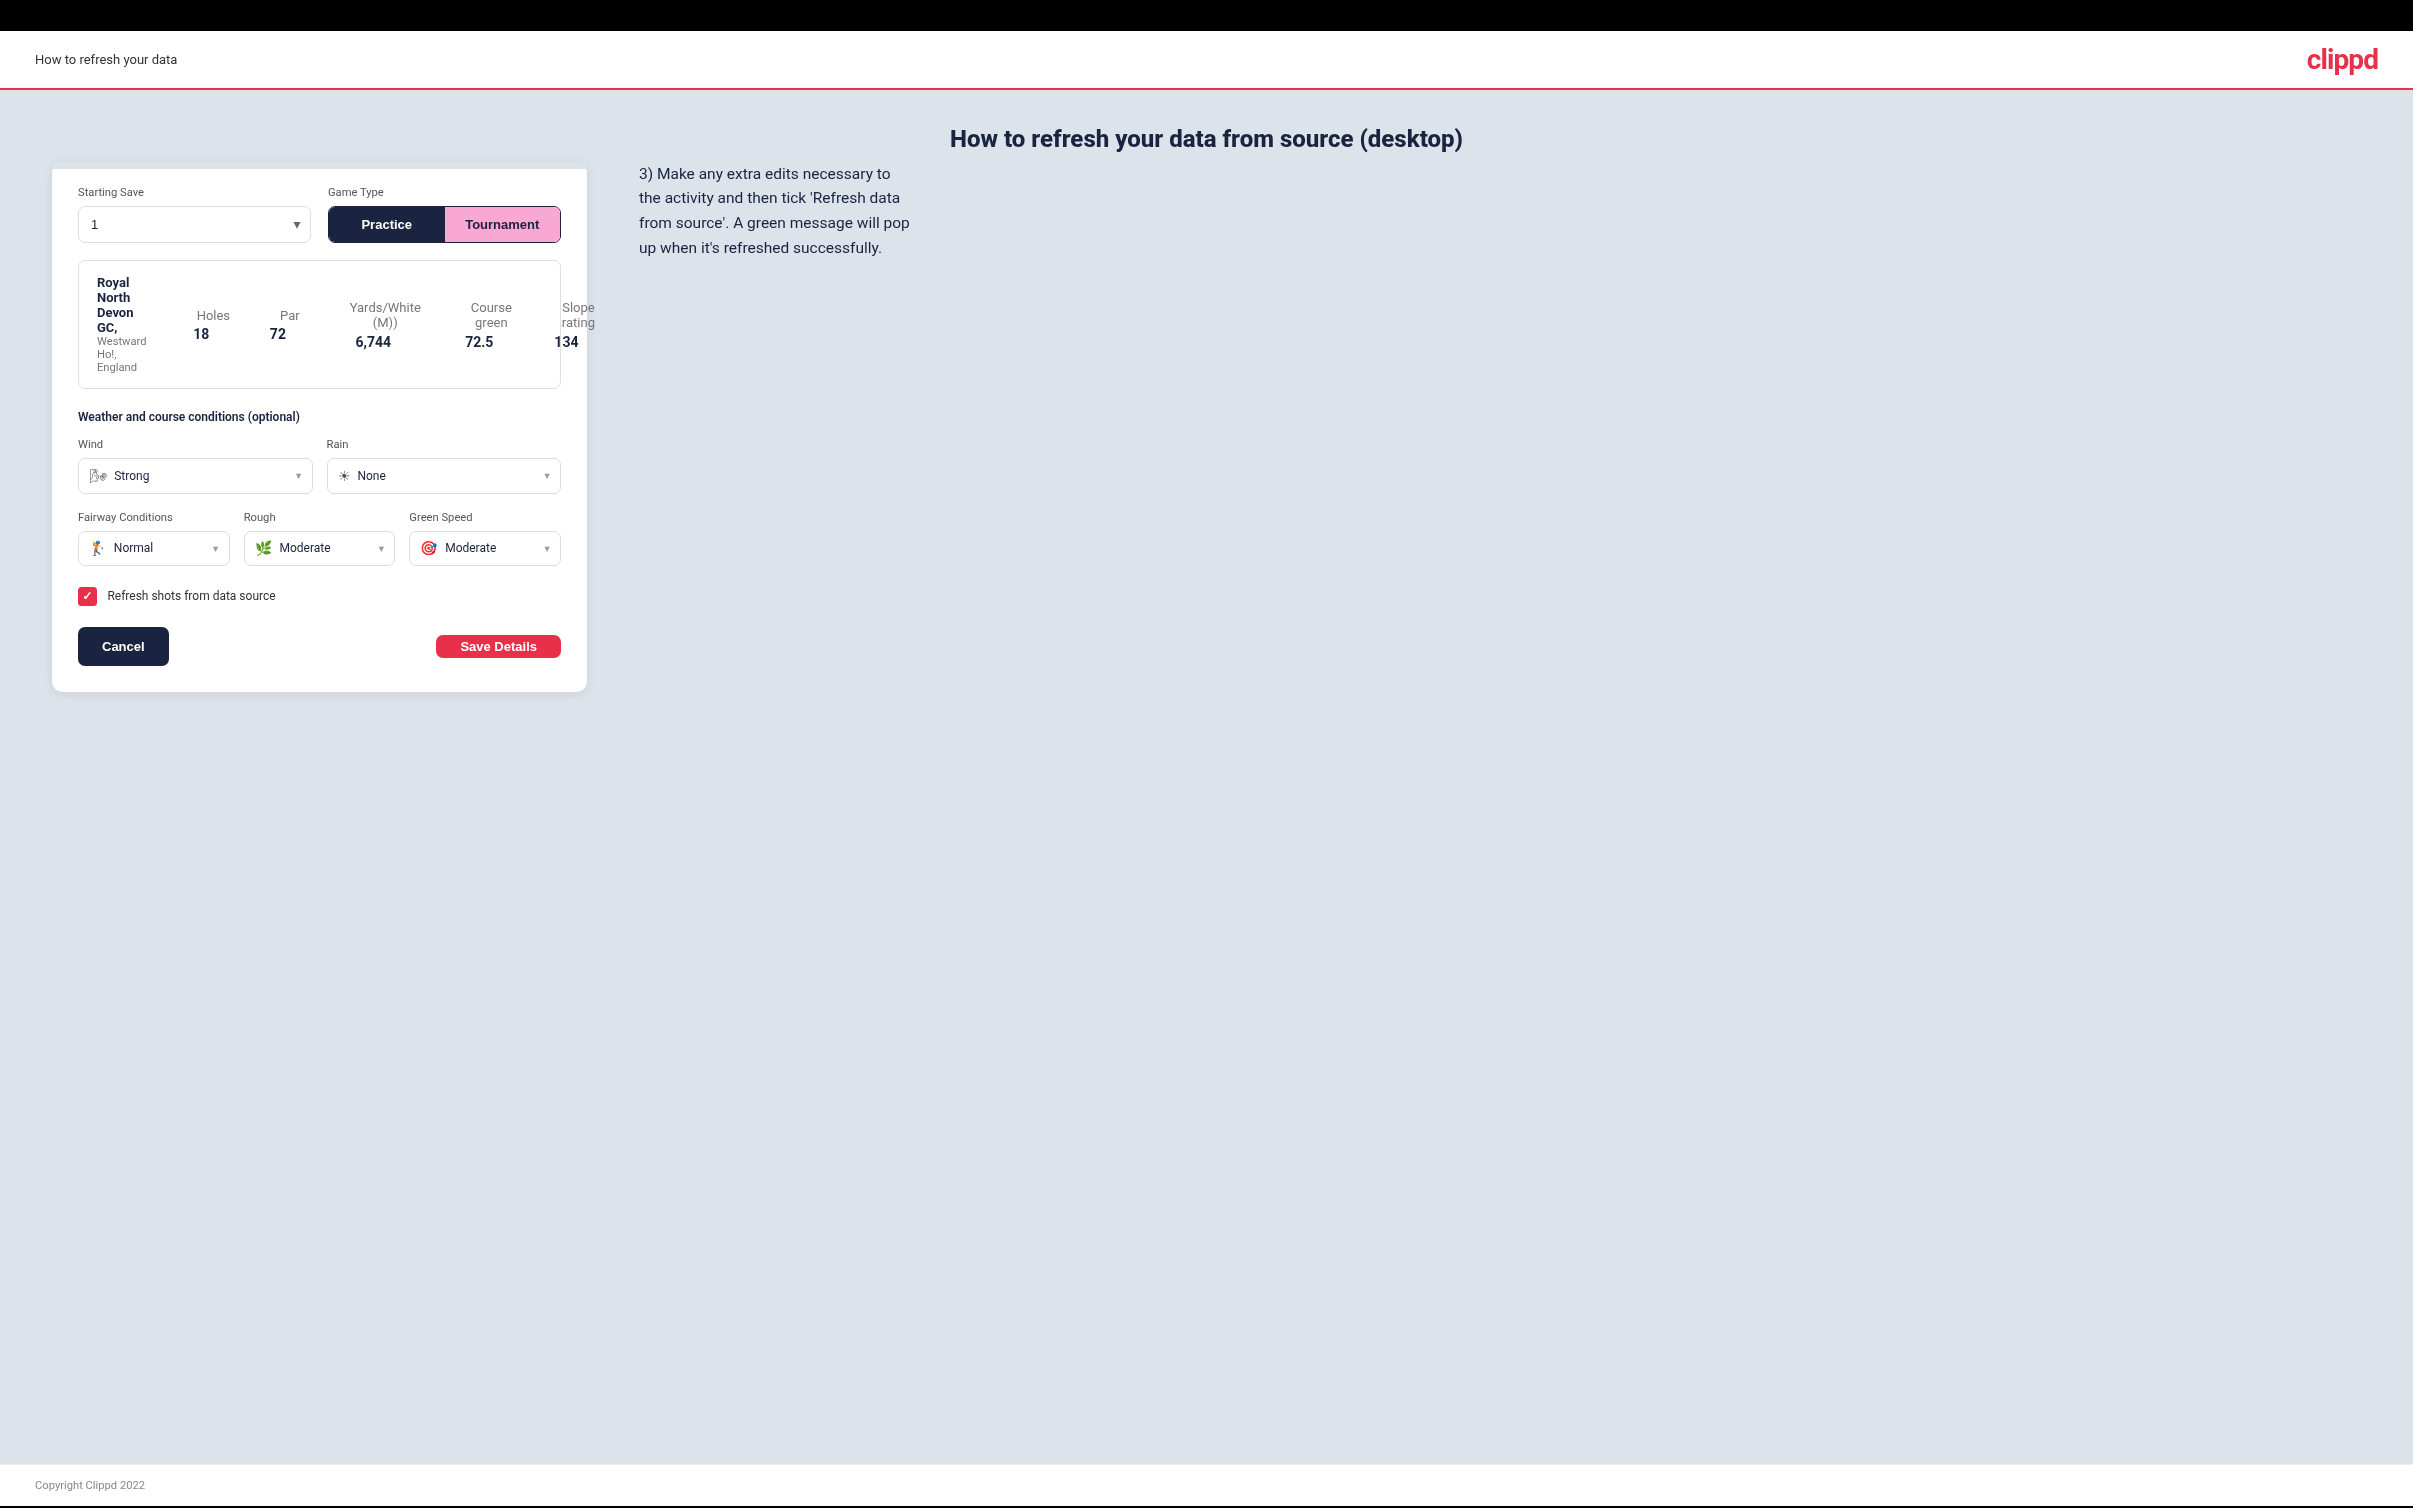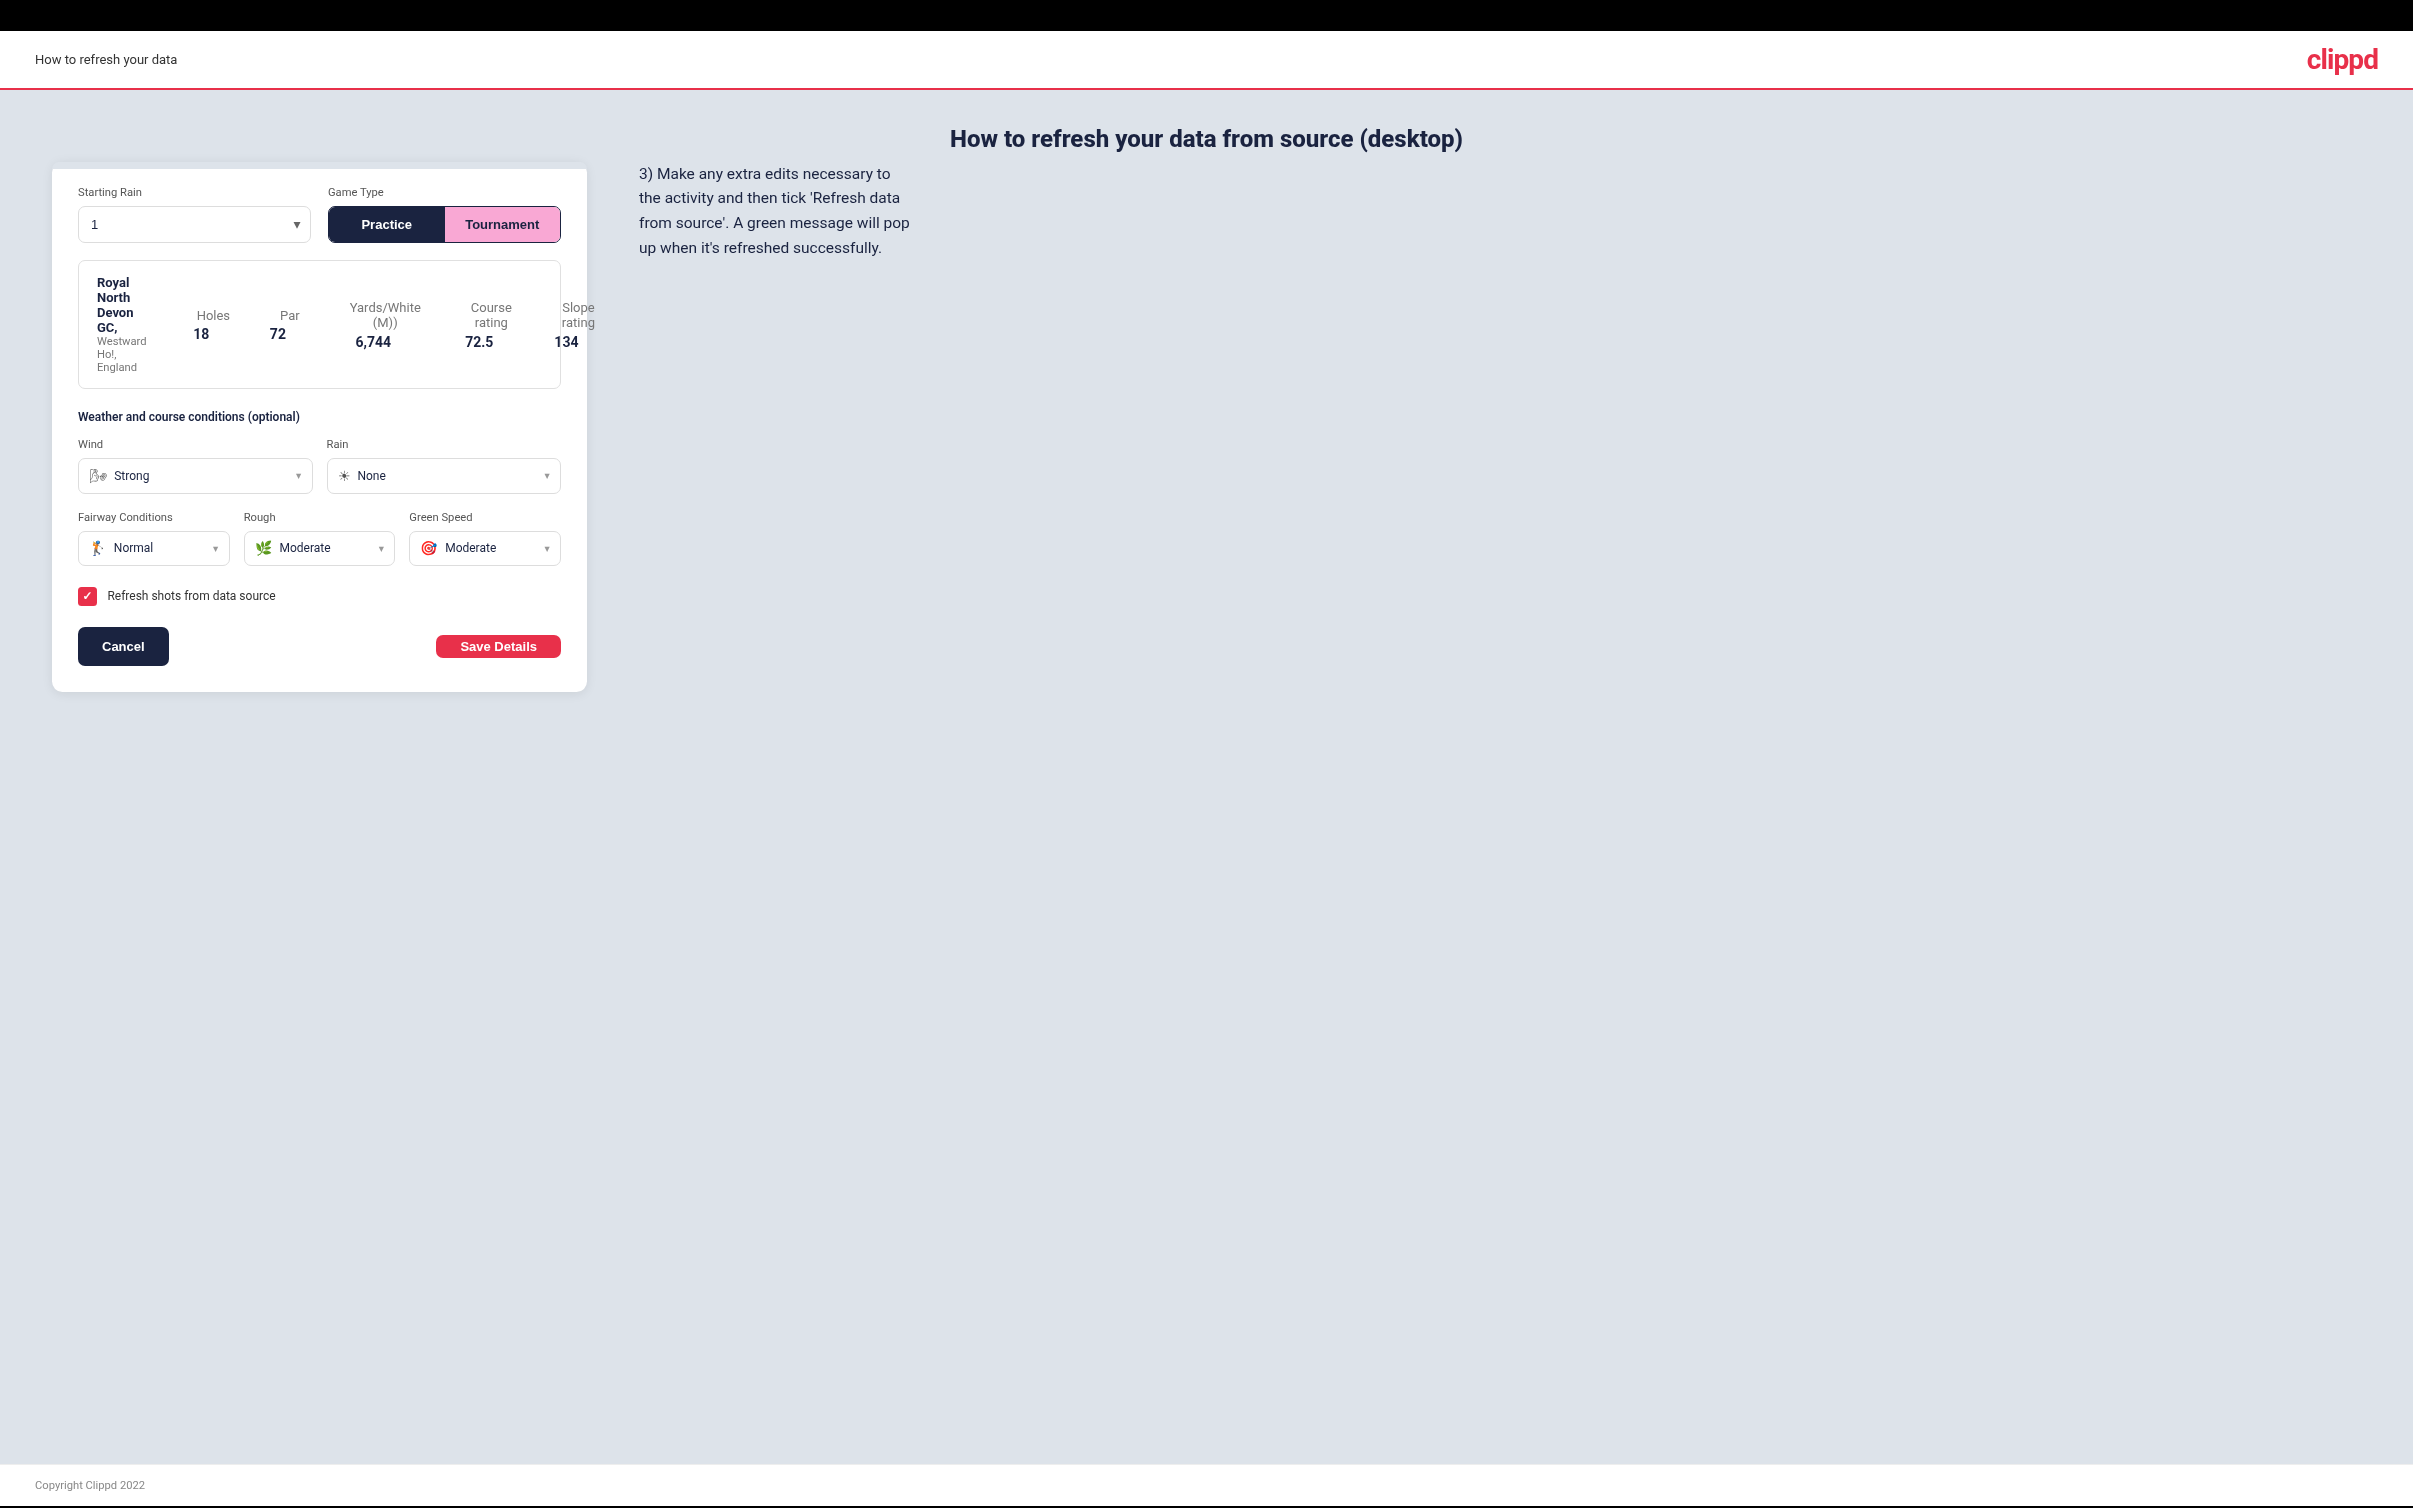--- a/index.html
+++ b/index.html
@@ -279,21 +279,21 @@
 
 <main class="main-content">
   <h1 class="page-heading">How to refresh your data from source (desktop)</h1>
 
   <div class="content-area">
     <div class="card">
       <div class="card-top-strip"></div>
 
       <div class="row-two-col">
         <div class="col-half">
-          <div class="section-label">Starting Rain</div>
+          <div class="section-label">Starting Save</div>
           <div class="select-wrapper">
             <select class="select-field">
               <option>1</option>
             </select>
             <span class="chevron-icon">▾</span>
           </div>
         </div>
         <div class="col-half">
           <div class="section-label">Game Type</div>
           <div class="game-type-group">
@@ -314,21 +314,21 @@
         </div>
         <div class="course-stat">
           <div class="stat-label">Par</div>
           <div class="stat-value">72</div>
         </div>
         <div class="course-stat">
           <div class="stat-label">Yards/White (M))</div>
           <div class="stat-value">6,744</div>
         </div>
         <div class="course-stat">
-          <div class="stat-label">Course rating</div>
+          <div class="stat-label">Course green</div>
           <div class="stat-value">72.5</div>
         </div>
         <div class="course-stat">
           <div class="stat-label">Slope rating</div>
           <div class="stat-value">134</div>
         </div>
       </div>
 
       <div class="section-title">Weather and course conditions (optional)</div>
 

